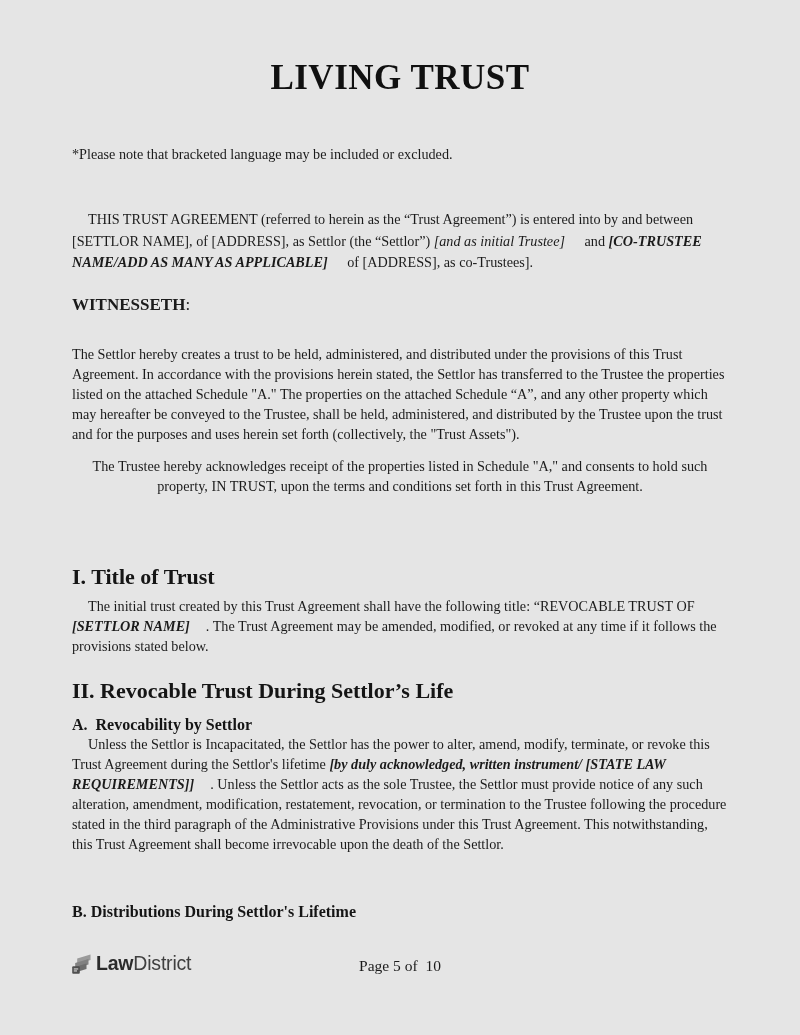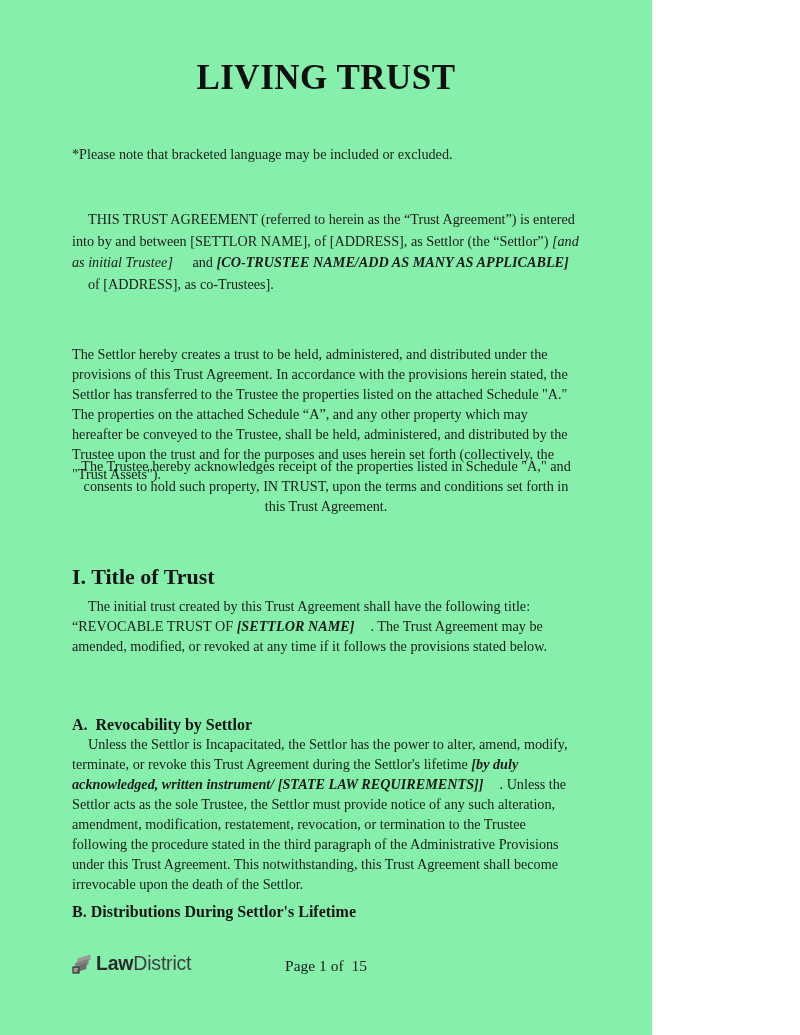--- a/index.html
+++ b/index.html
@@ -1,20 +1,20 @@
 <!DOCTYPE html>
 <html><head>
 <meta charset="utf-8">
 <style>
   html, body { margin: 0; padding: 0; background: #ffffff; }
   .page {
     position: relative;
-    width: 652px;
+    width: 800px;
     height: 1035px;
-    background: #86efac;
+    background: #e5e5e5;
     color: #1b1b1b;
     font-family: "Liberation Serif", serif;
     overflow: hidden;
   }
   .abs { position: absolute; left: 72px; right: 72px; }
 
   .doc-title {
     top: 58px;
     text-align: center;
     font-size: 35px;
@@ -94,29 +94,31 @@
 <body>
 
 <div class="page">
 
   <div class="abs doc-title">LIVING TRUST</div>
 
   <div class="abs body-text note">*Please note that bracketed language may be included or excluded.</div>
 
   <p class="abs body-text intro"><span class="seg">THIS TRUST AGREEMENT (referred to herein as the “Trust Agreement”) is entered into by and between [SETTLOR NAME], of [ADDRESS], as Settlor (the “Settlor”) </span><span class="seg-italic">[and as initial Trustee]</span><span class="seg"> and </span><span class="seg-bold-italic">[CO-TRUSTEE NAME/ADD AS MANY AS APPLICABLE]</span><span class="seg"> of [ADDRESS], as co-Trustees].</span></p>
 
+  <div class="abs witnesseth-heading"><span class="bold">WITNESSETH</span><span>:</span></div>
 
   <p class="abs body-text para-1">The Settlor hereby creates a trust to be held, administered, and distributed under the provisions of this Trust Agreement. In accordance with the provisions herein stated, the Settlor has transferred to the Trustee the properties listed on the attached Schedule "A." The properties on the attached Schedule “A”, and any other property which may hereafter be conveyed to the Trustee, shall be held, administered, and distributed by the Trustee upon the trust and for the purposes and uses herein set forth (collectively, the "Trust Assets").</p>
 
   <p class="abs body-text para-2">The Trustee hereby acknowledges receipt of the properties listed in Schedule "A," and consents to hold such property, IN TRUST, upon the terms and conditions set forth in this Trust Agreement.</p>
 
   <div class="abs main-heading heading-1">I. Title of Trust</div>
 
   <p class="abs body-text s1-para"><span class="seg">The initial trust created by this Trust Agreement shall have the following title: “REVOCABLE TRUST OF </span><span class="seg-bold-italic">[SETTLOR NAME]</span><span class="seg">. The Trust Agreement may be amended, modified, or revoked at any time if it follows the provisions stated below.</span></p>
 
+  <div class="abs main-heading heading-2">II. Revocable Trust During Settlor’s Life</div>
 
   <div class="abs sub-heading heading-a">A.  Revocability by Settlor</div>
 
   <p class="abs body-text para-a"><span class="seg">Unless the Settlor is Incapacitated, the Settlor has the power to alter, amend, modify, terminate, or revoke this Trust Agreement during the Settlor's lifetime </span><span class="seg-bold-italic">[by duly acknowledged, written instrument/ [STATE LAW REQUIREMENTS]]</span><span class="seg">. Unless the Settlor acts as the sole Trustee, the Settlor must provide notice of any such alteration, amendment, modification, restatement, revocation, or termination to the Trustee following the procedure stated in the third paragraph of the Administrative Provisions under this Trust Agreement. This notwithstanding, this Trust Agreement shall become irrevocable upon the death of the Settlor.</span></p>
 
   <div class="abs sub-heading heading-b">B. Distributions During Settlor's Lifetime</div>
 
   <div class="footer-logo">
     <span class="logo-icon">
       <svg width="21" height="24" viewBox="0 0 21 24" xmlns="http://www.w3.org/2000/svg">
@@ -124,15 +126,15 @@
         <path d="M4.2 12.0 L17.5 8.0 L17.5 13.5 L4.2 17.5 Z" fill="#818181"></path>
         <path d="M2.2 16.5 L15.5 12.5 L15.5 18.0 L2.2 22.0 Z" fill="#6d6d6d"></path>
         <rect x="1.2" y="15.2" width="7.6" height="7.6" rx="1" fill="#4f4f4f"></rect>
         <rect x="2.8" y="17.4" width="4.4" height="1.1" fill="#d9d9d9"></rect>
         <rect x="2.8" y="19.4" width="3.2" height="1.1" fill="#d9d9d9"></rect>
       </svg>
     </span>
     <span><span class="logo-law">Law</span><span class="logo-district">District</span></span>
   </div>
 
-  <div class="page-indicator">Page 1 of  15</div>
+  <div class="page-indicator">Page 5 of  10</div>
 
 </div>
 
 </body></html>

